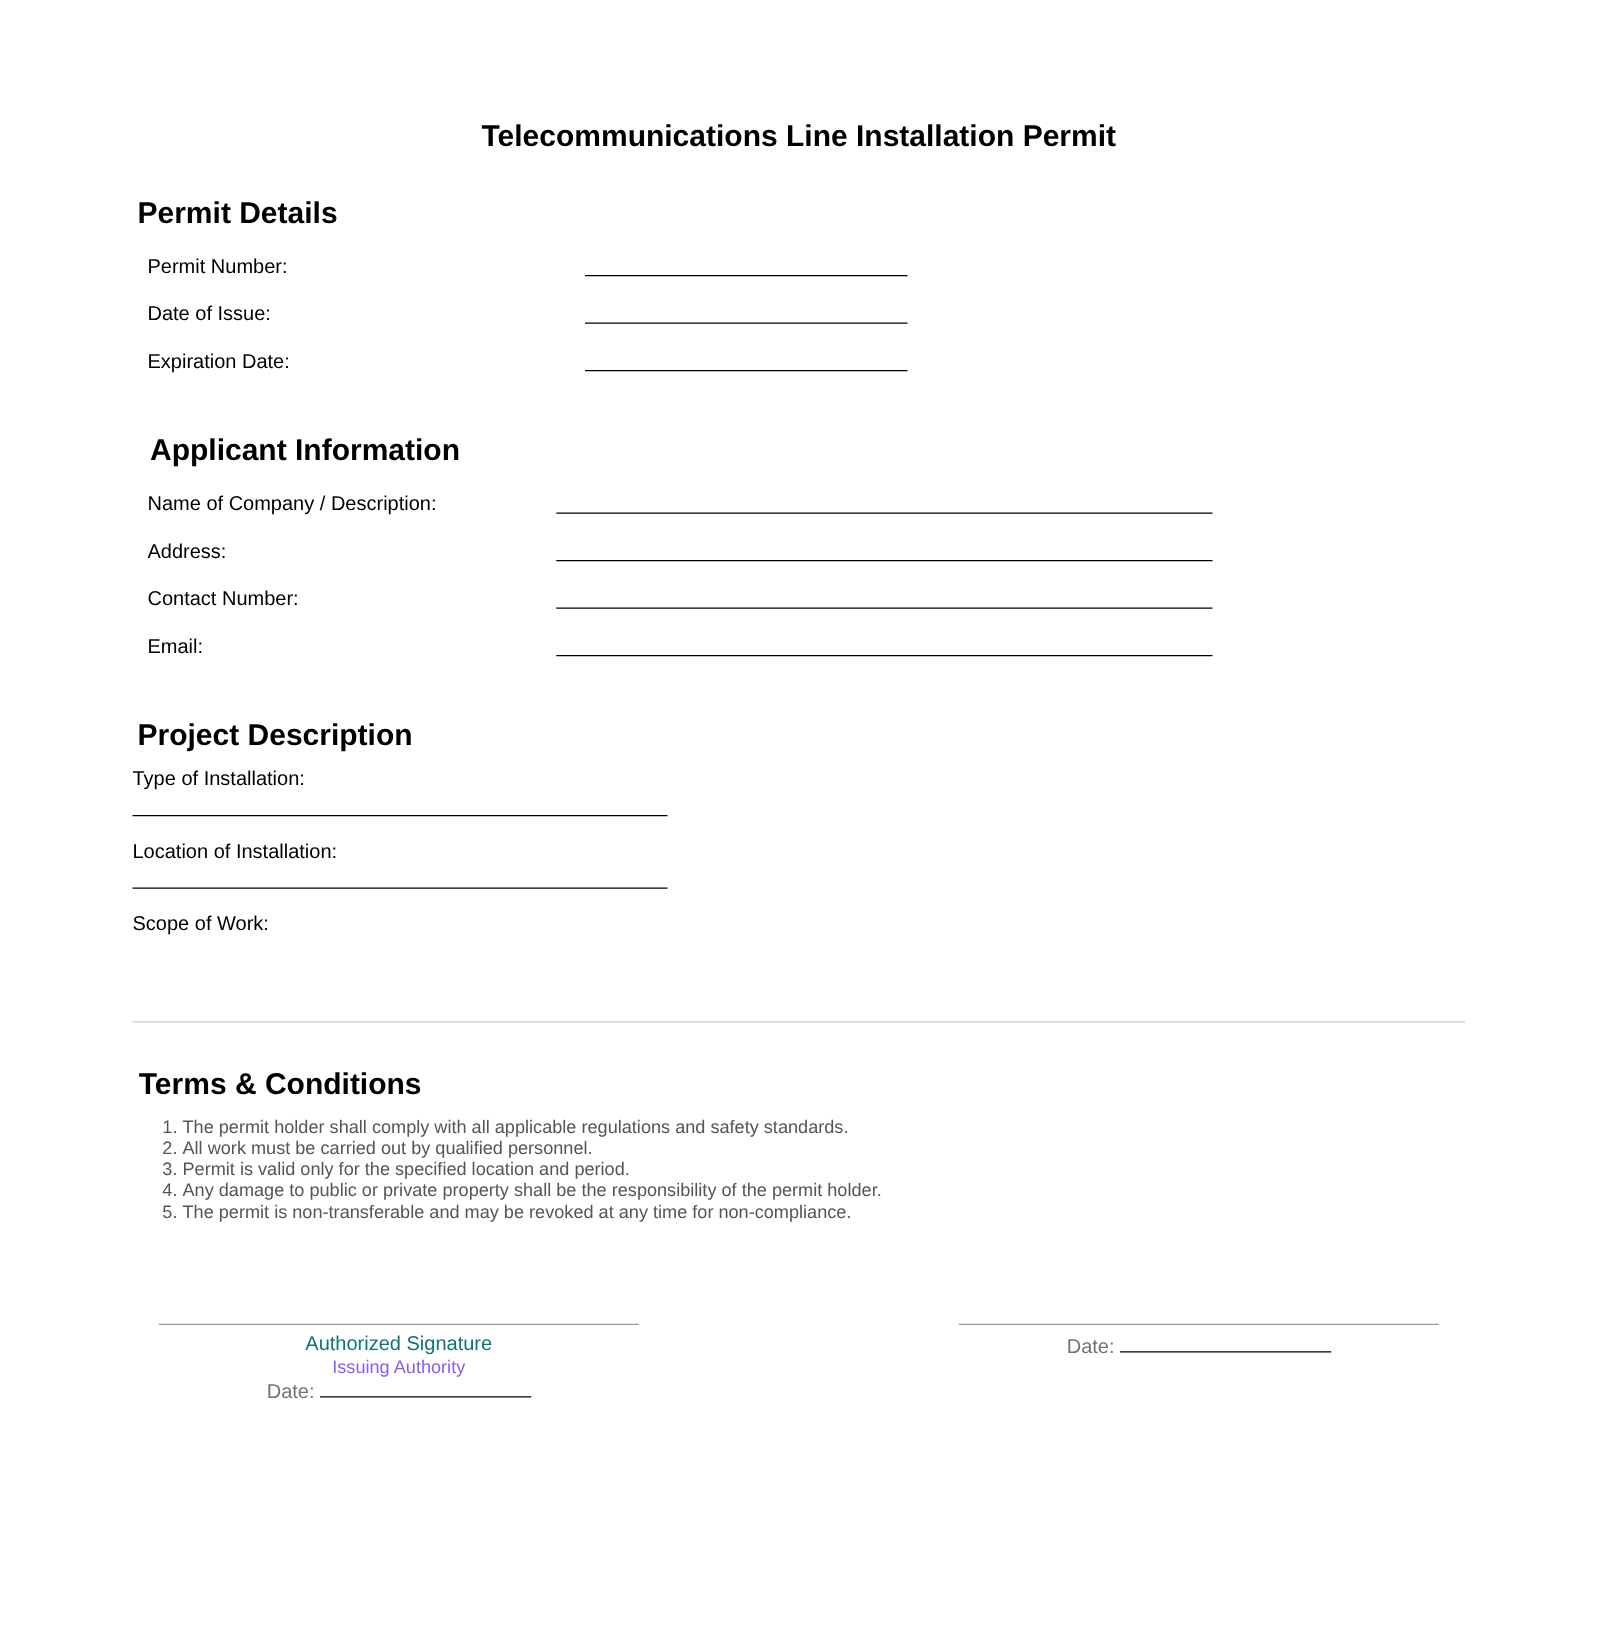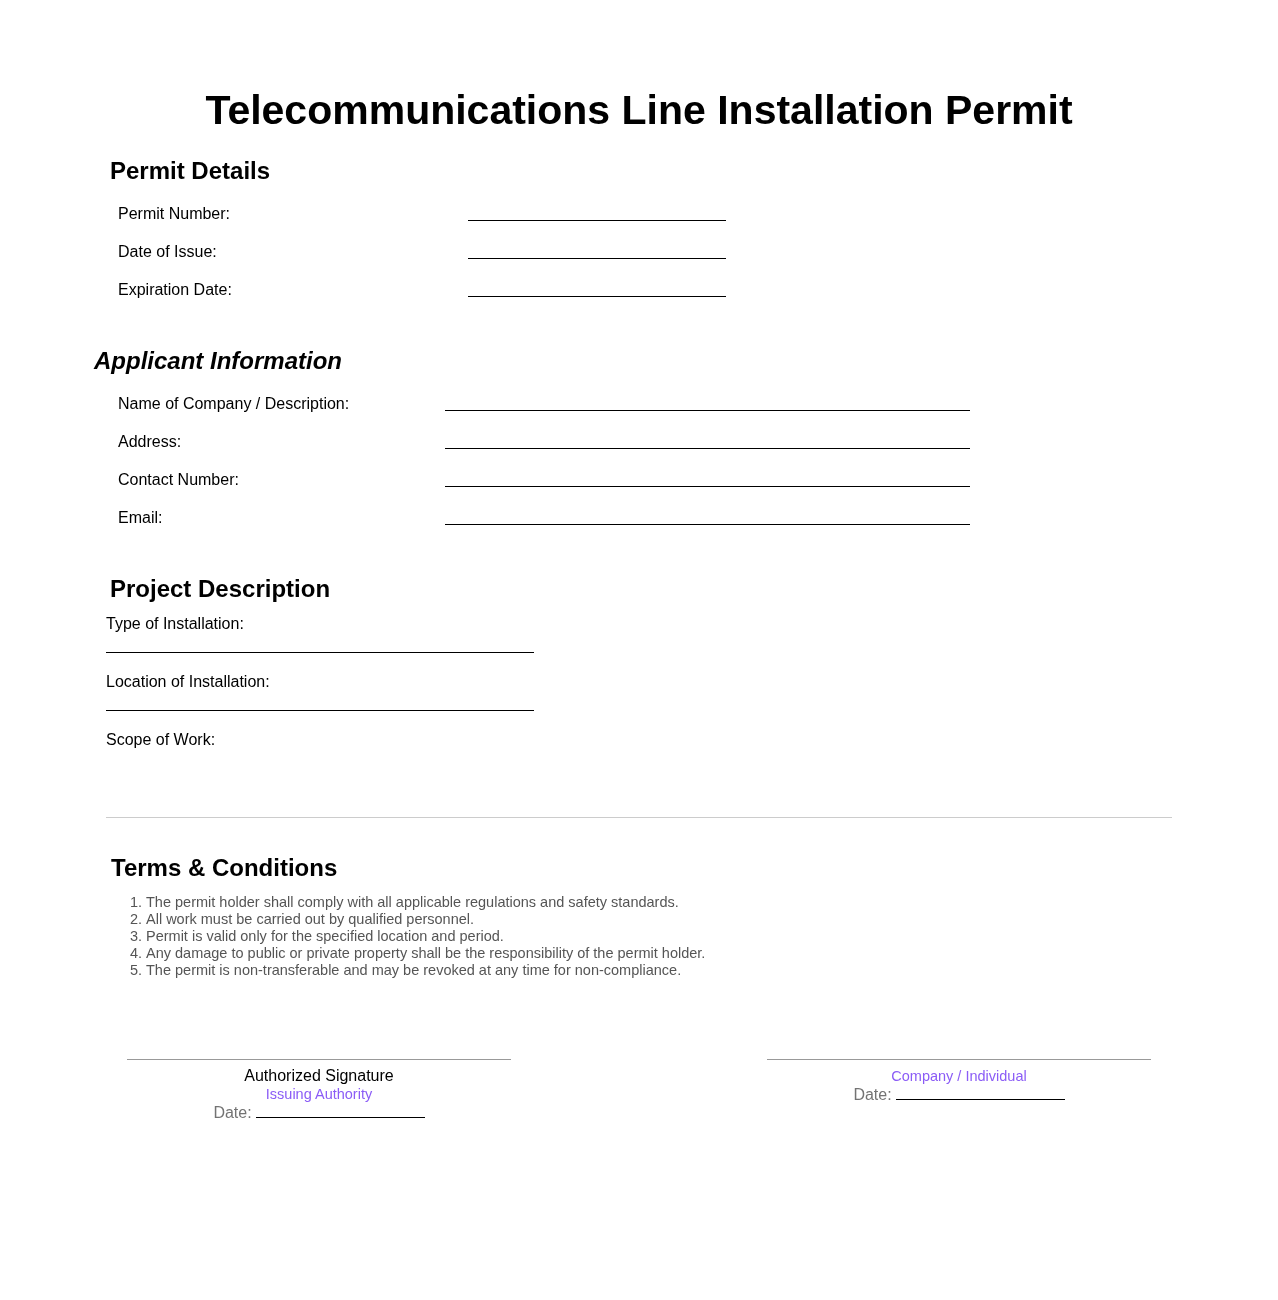--- a/index.html
+++ b/index.html
@@ -1,47 +1,47 @@
 <!DOCTYPE html>
 <html><head>
   <meta charset="utf-8">
   <style>
     html, body { margin: 0; padding: 0; background: #ffffff; }
     body { width: 1278px; height: 1300px; position: relative; font-family: "Liberation Sans", sans-serif; color: #000; }
-    .title { position: absolute; left: 0; width: 1278px; top: 88px; text-align: center; font-size: 41px; font-weight: bold; margin: 0; line-height: 44px; }
+    .title { position: absolute; left: 0; width: 1278px; top: 88px; text-align: center; font-size: 24px; font-weight: bold; margin: 0; line-height: 44px; }
     h2 { position: absolute; margin: 4px; font-size: 24px; font-weight: bold; line-height: 30px; }
     .lbl { position: absolute; font-size: 16px; line-height: 20px; }
     .line { position: absolute; height: 0; border-bottom: 1px solid #000; }
     .hr { position: absolute; left: 106px; width: 1066px; top: 817px; border-top: 1px solid #cccccc; }
     .terms { position: absolute; left: 106px; top: 894px; margin: 0; padding-left: 40px; font-size: 14.5px; line-height: 17px; color: #555555; }
     .terms li { margin: 0; }
     .sig { position: absolute; width: 384px; text-align: center; }
     .sig .sigline { border-top: 1px solid #999999; height: 0; margin-bottom: 7px; }
-    .sig .role { font-size: 16px; line-height: 18px; color: #000000; }
+    .sig .role { font-size: 16px; line-height: 18px; color: #0f766e; }
     .sig .sub { font-size: 14.5px; line-height: 18px; color: #8b5cf6; }
     .sig .date { font-size: 16px; line-height: 18px; color: #737373; }
     .sig .date .dl { display: inline-block; width: 169px; border-bottom: 1px solid #000; height: 14px; vertical-align: baseline; margin-left: 4px; }
   </style>
 </head>
 <body>
 
 <h1 class="title">Telecommunications Line Installation Permit</h1>
 
 <section>
   <h2 style="left:106px; top:152px;">Permit Details</h2>
   <span class="lbl" style="left:118px; top:204px;">Permit Number:</span>
   <div class="line" style="left:468px; top:220px; width:258px;"></div>
   <span class="lbl" style="left:118px; top:242px;">Date of Issue:</span>
   <div class="line" style="left:468px; top:258px; width:258px;"></div>
   <span class="lbl" style="left:118px; top:280px;">Expiration Date:</span>
   <div class="line" style="left:468px; top:296px; width:258px;"></div>
 </section>
 
 <section>
-  <h2 style="left:90px; top:342px;font-style:italic;">Applicant Information</h2>
+  <h2 style="left:116px; top:342px;">Applicant Information</h2>
   <span class="lbl" style="left:118px; top:394px;">Name of Company / Description:</span>
   <div class="line" style="left:445px; top:410px; width:525px;"></div>
   <span class="lbl" style="left:118px; top:432px;">Address:</span>
   <div class="line" style="left:445px; top:448px; width:525px;"></div>
   <span class="lbl" style="left:118px; top:470px;">Contact Number:</span>
   <div class="line" style="left:445px; top:486px; width:525px;"></div>
   <span class="lbl" style="left:118px; top:508px;">Email:</span>
   <div class="line" style="left:445px; top:524px; width:525px;"></div>
 </section>
 
@@ -69,15 +69,14 @@
 
 <div class="sig" style="left:127px; top:1059px;">
   <div class="sigline"></div>
   <div class="role">Authorized Signature</div>
   <div class="sub">Issuing Authority</div>
   <div class="date"><span>Date:</span><span class="dl"></span></div>
 </div>
 
 <div class="sig" style="left:767px; top:1059px;">
   <div class="sigline"></div>
-  <div class="sub">Company / Individual</div>
   <div class="date"><span>Date:</span><span class="dl"></span></div>
 </div>
 
 </body></html>

